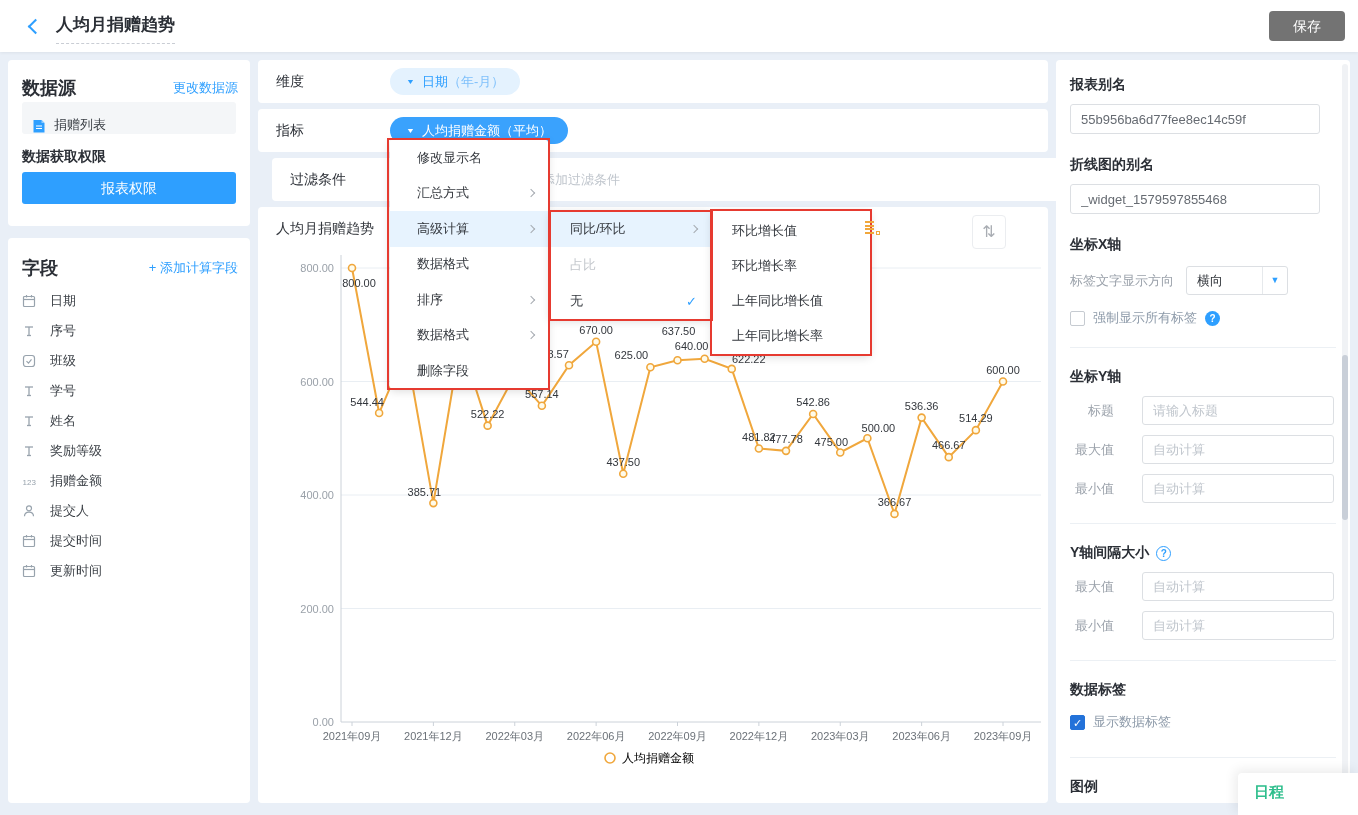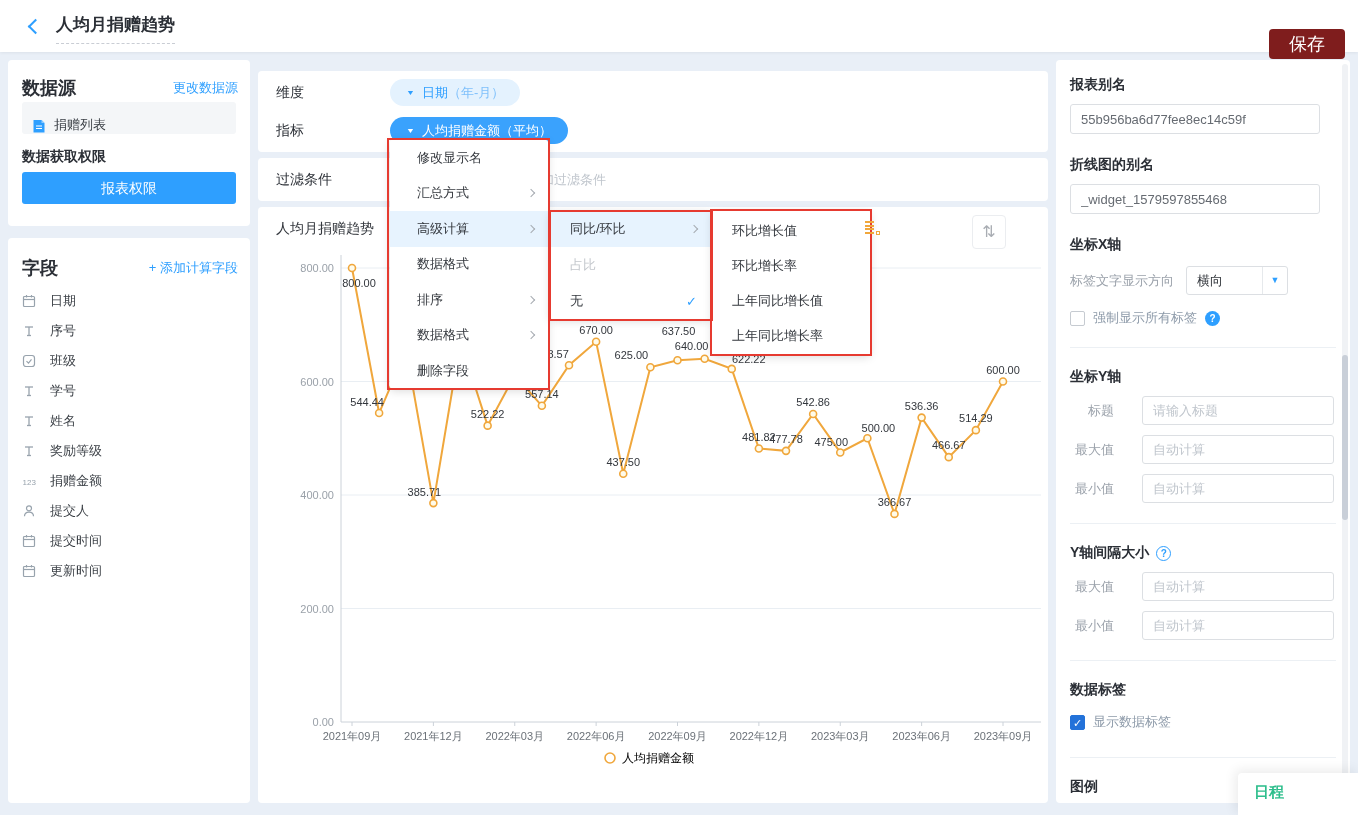--- a/index.html
+++ b/index.html
@@ -8,44 +8,44 @@
   #app { position:relative; width:1358px; height:815px; overflow:hidden; background:#e9eff7; }
 
   
   .topbar { position:absolute; left:0; top:0; width:1358px; height:52px; background:#fff;
             box-shadow:0 1px 3px rgba(0,0,0,.06); z-index:5; }
   .back-btn { position:absolute; left:24px; top:16px; width:22px; height:22px; cursor:pointer; }
   .back-chevron { position:absolute; left:6px; top:5px; width:11px; height:11px;
             border-left:2.5px solid #2e9fff; border-bottom:2.5px solid #2e9fff; transform:rotate(45deg); }
   .page-title { position:absolute; left:56px; top:13px; font-size:17px; font-weight:bold; color:#2b2f36;
             padding-bottom:7px; border-bottom:1px dashed #c9cdd4; }
-  .save-btn { position:absolute; right:13px; top:11px; width:76px; height:30px; background:#7f1d1d;
-            color:#fff; font-size:18px; border:none; border-radius:4px; text-align:center; line-height:30px; cursor:pointer;margin-top:18px; }
+  .save-btn { position:absolute; right:13px; top:11px; width:76px; height:30px; background:#737373;
+            color:#fff; font-size:14px; border:none; border-radius:4px; text-align:center; line-height:30px; cursor:pointer; }
 
   .card { position:absolute; background:#fff; border-radius:4px; }
 
   
   .lcardA { left:8px; top:60px; width:242px; height:166px; }
   .lcardB { left:8px; top:238px; width:242px; height:565px; }
   .sec-head { position:absolute; left:14px; right:12px; display:flex; justify-content:space-between; align-items:center; }
   .sec-title { font-size:18px; font-weight:bold; color:#2b2f36; }
   .blue-link { font-size:13px; color:#2e9fff; cursor:pointer; }
   .source-item { position:absolute; left:14px; top:42px; width:214px; height:32px; background:#f4f6f8;
             border-radius:3px; display:flex; align-items:flex-end; padding-left:10px; gap:8px; font-size:13px; color:#3a3f45; }
   .perm-title { position:absolute; left:14px; top:88px; font-size:14px; font-weight:bold; color:#2b2f36; }
   .perm-btn { position:absolute; left:14px; top:112px; width:214px; height:32px; background:#2e9fff; color:#fff;
             border:none; border-radius:3px; font-size:14px; line-height:32px; text-align:center; cursor:pointer; }
   .field-list { position:absolute; left:14px; top:48px; right:8px; }
   .field-row { display:flex; align-items:center; gap:10px; height:30px; font-size:13px; color:#3a3f45; cursor:pointer; }
   .field-row .ficon { width:18px; display:flex; justify-content:flex-start; }
 
   
-  .row-dim { left:258px; top:60px;  width:790px; height:43px;margin-top:11px; }
+  .row-dim { left:258px; top:60px;  width:790px; height:43px; }
   .row-met { left:258px; top:109px; width:790px; height:43px; }
-  .row-fil { left:258px; top:158px; width:790px; height:43px; }
+  .row-fil { left:272px; top:158px; width:790px; height:43px; }
   .row-label { position:absolute; left:18px; top:0; height:43px; line-height:43px; font-size:14px; color:#2b2f36; }
   .tag { position:absolute; left:132px; top:8px; height:27px; border-radius:14px; display:flex;
          align-items:center; gap:7px; padding:0 16px; font-size:13px; cursor:pointer; }
   .tag-dim { background:#e4f2fe; color:#2e9fff; }
   .tag-dim .suffix { color:#7fc0fb; }
   .tag-met { background:#3aa2fd; color:#fff; }
   .caret { font-size:9px; transform:scaleY(.8); }
   .filter-ph { position:absolute; left:270px; top:0; height:43px; line-height:43px; font-size:13px; color:#c0c6cd; cursor:pointer; }
 
   

